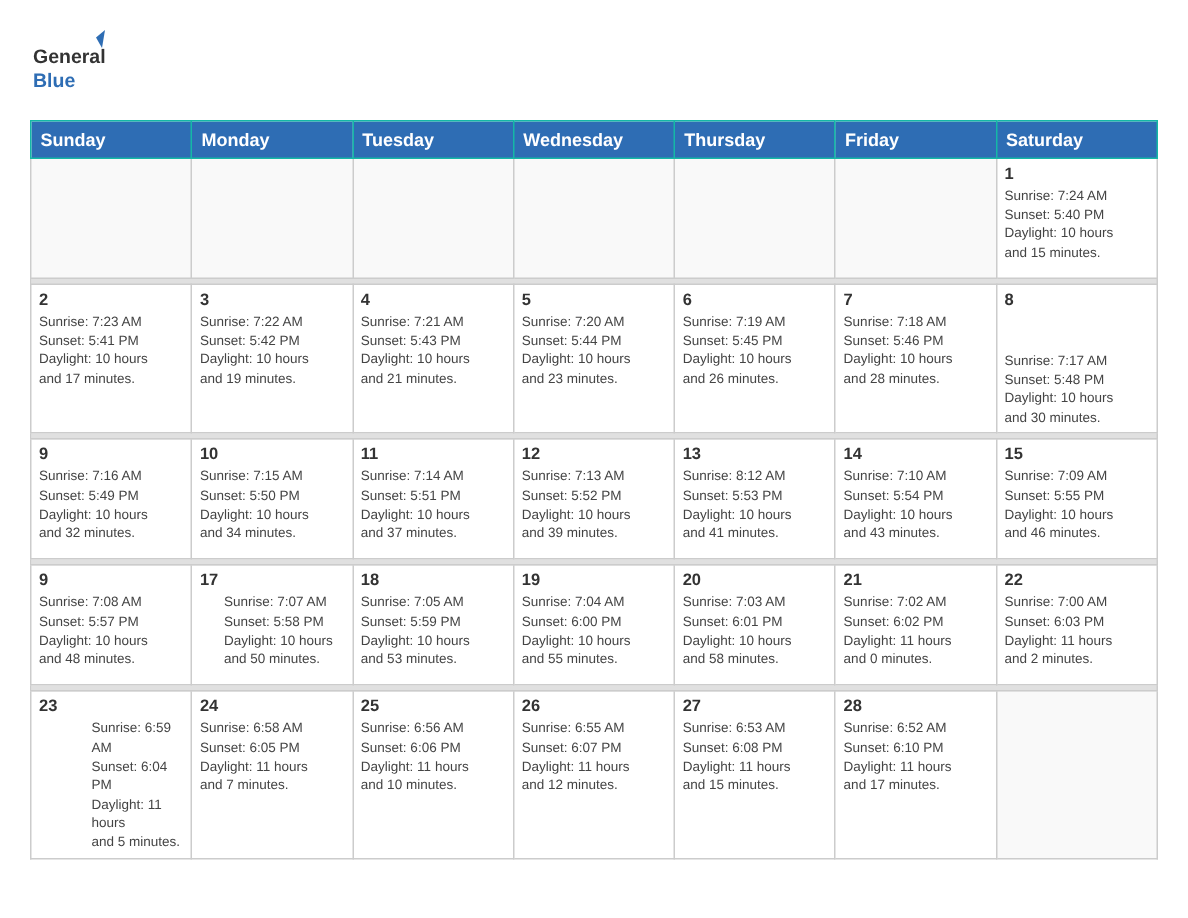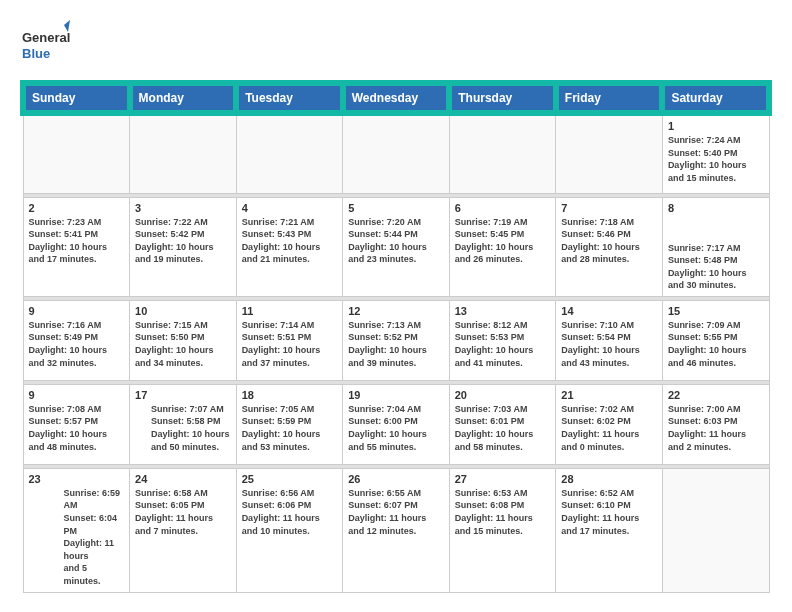--- a/index.html
+++ b/index.html
@@ -38,41 +38,40 @@
       width: 100%;
       border-collapse: collapse;
     }
     .calendar th {
       background-color: #2e6db4;
       color: white;
       font-size: 12px;
       font-weight: bold;
       padding: 5px 6px;
       text-align: left;
-      border: 6px solid #14b8a6;
+      border: 1px solid #14b8a6;
     }
     .calendar td {
       vertical-align: top;
       border: 1px solid #ccc;
       padding: 4px 5px;
       font-size: 9.5px;
       color: #333;
       width: calc(100% / 7);
       height: 80px;
     }
     .day-number {
       font-size: 11px;
       font-weight: bold;
       margin-bottom: 2px;
     }
     .day-info {
       font-size: 9px;
       line-height: 1.4;
       color: #444;
-      font-weight: bold;
     }
     .empty { background: #f9f9f9; }
   </style>
 </head>
 <body>
 
 <div class="header">
   <div class="logo">
   <svg width="50" height="50" viewBox="0 0 50 50">
     <text x="2" y="22" font-size="13" font-weight="bold" fill="#333">General</text>

